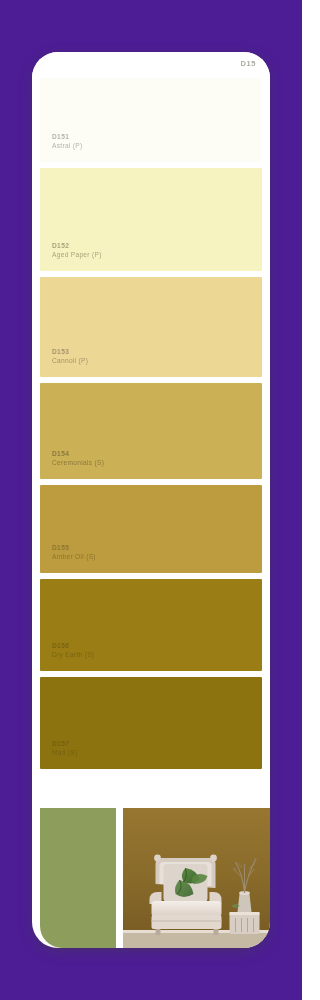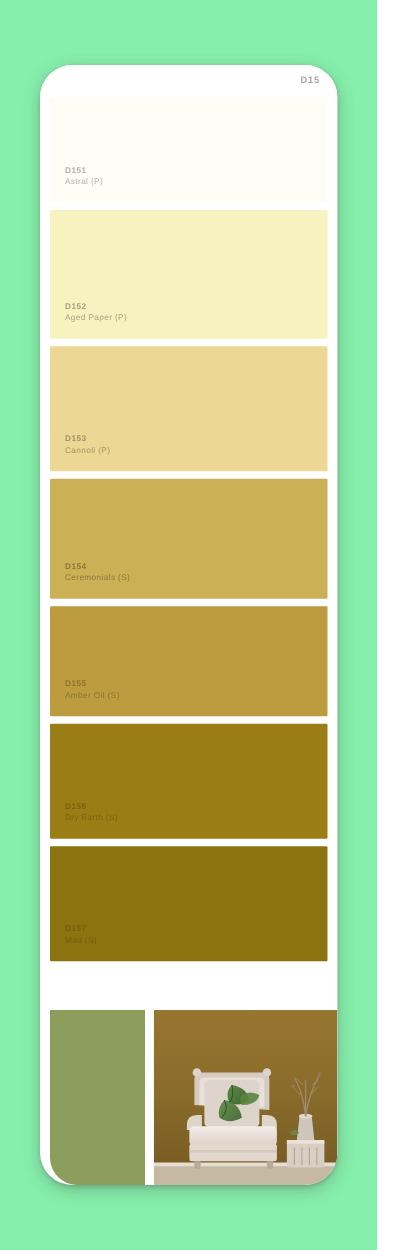--- a/index.html
+++ b/index.html
@@ -5,21 +5,21 @@
   html,body{margin:0;padding:0;}
   body{
     width:302px;height:1000px;
     background:#ffffff;
     font-family:"Liberation Sans", sans-serif;
     overflow:hidden;
   }
   .stage{
     position:relative;
     width:302px;height:1000px;
-    background:#86efac;
+    background:#4c1d95;
     display:flex;align-items:center;justify-content:center;
   }
 
   
   .card{
     position:relative;
     width:238px;
     height:896px;
     background:#ffffff;
     border-radius:26px;

